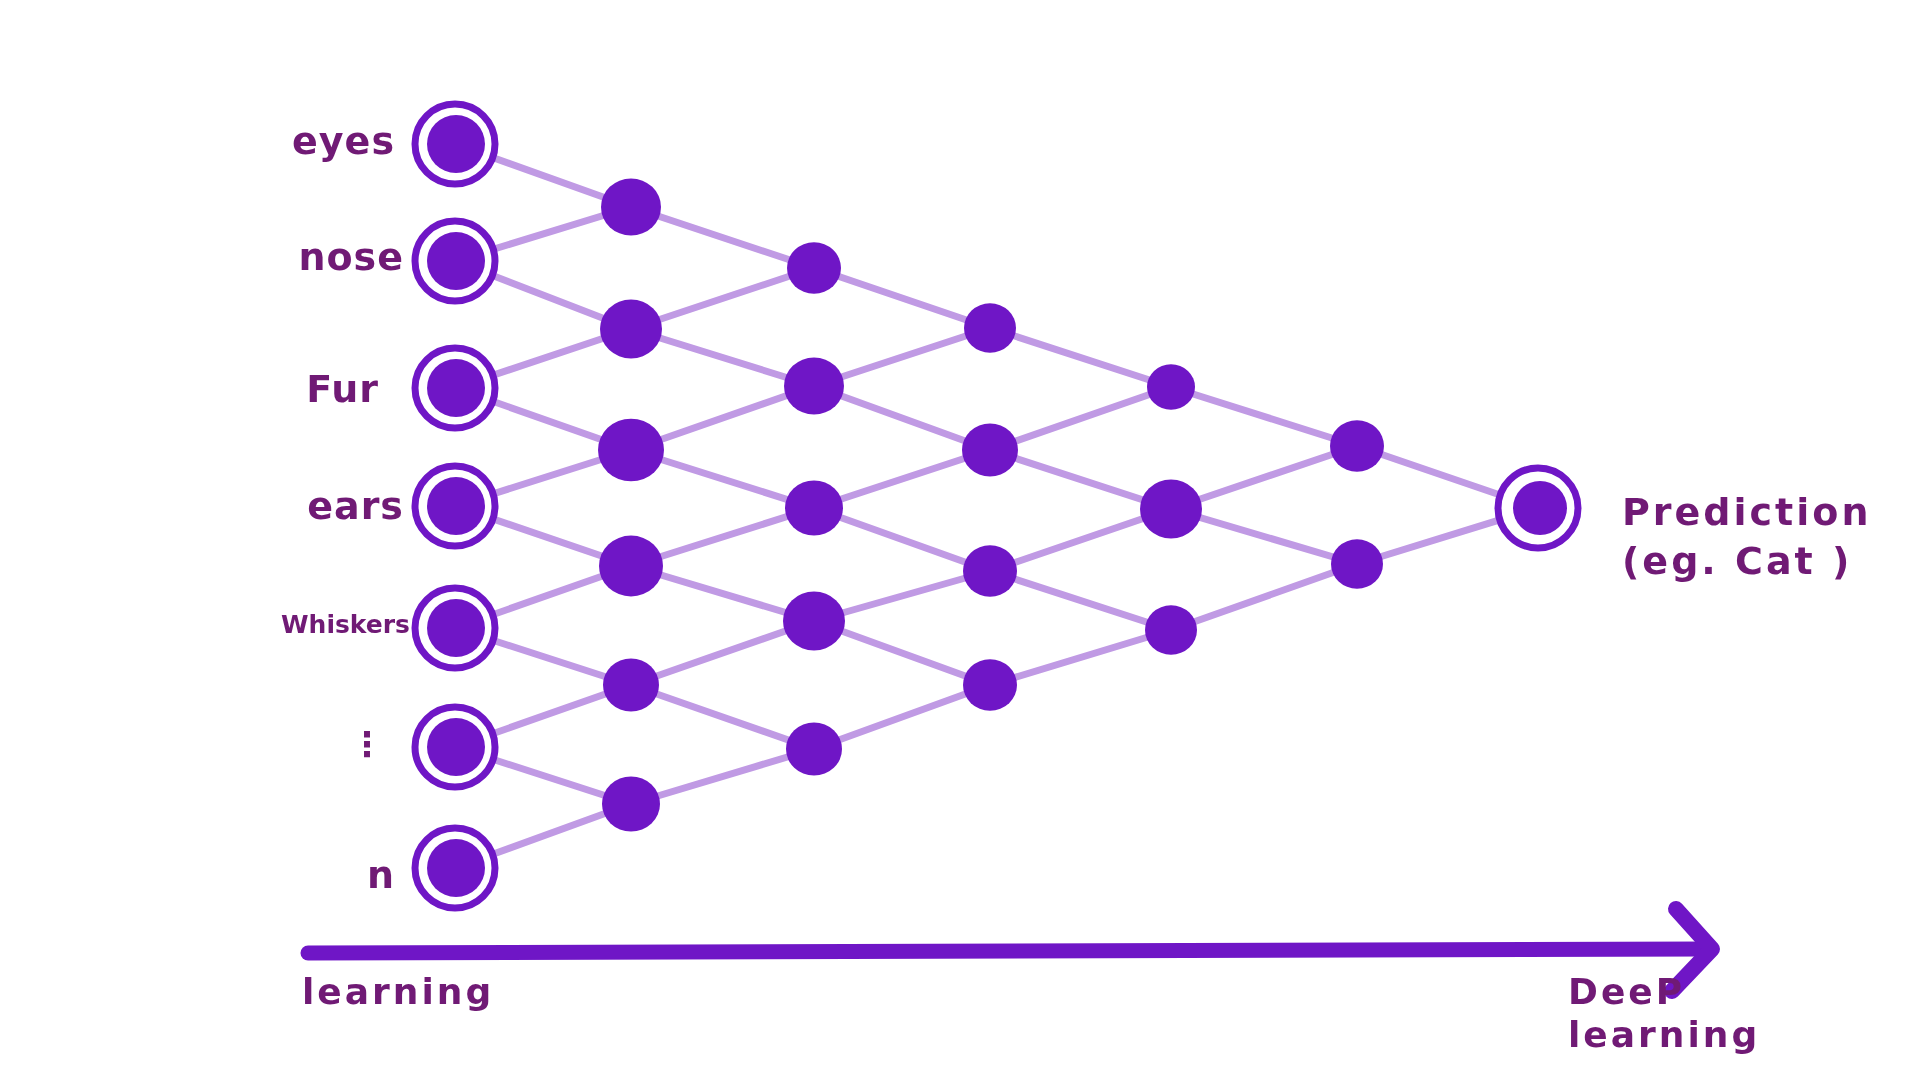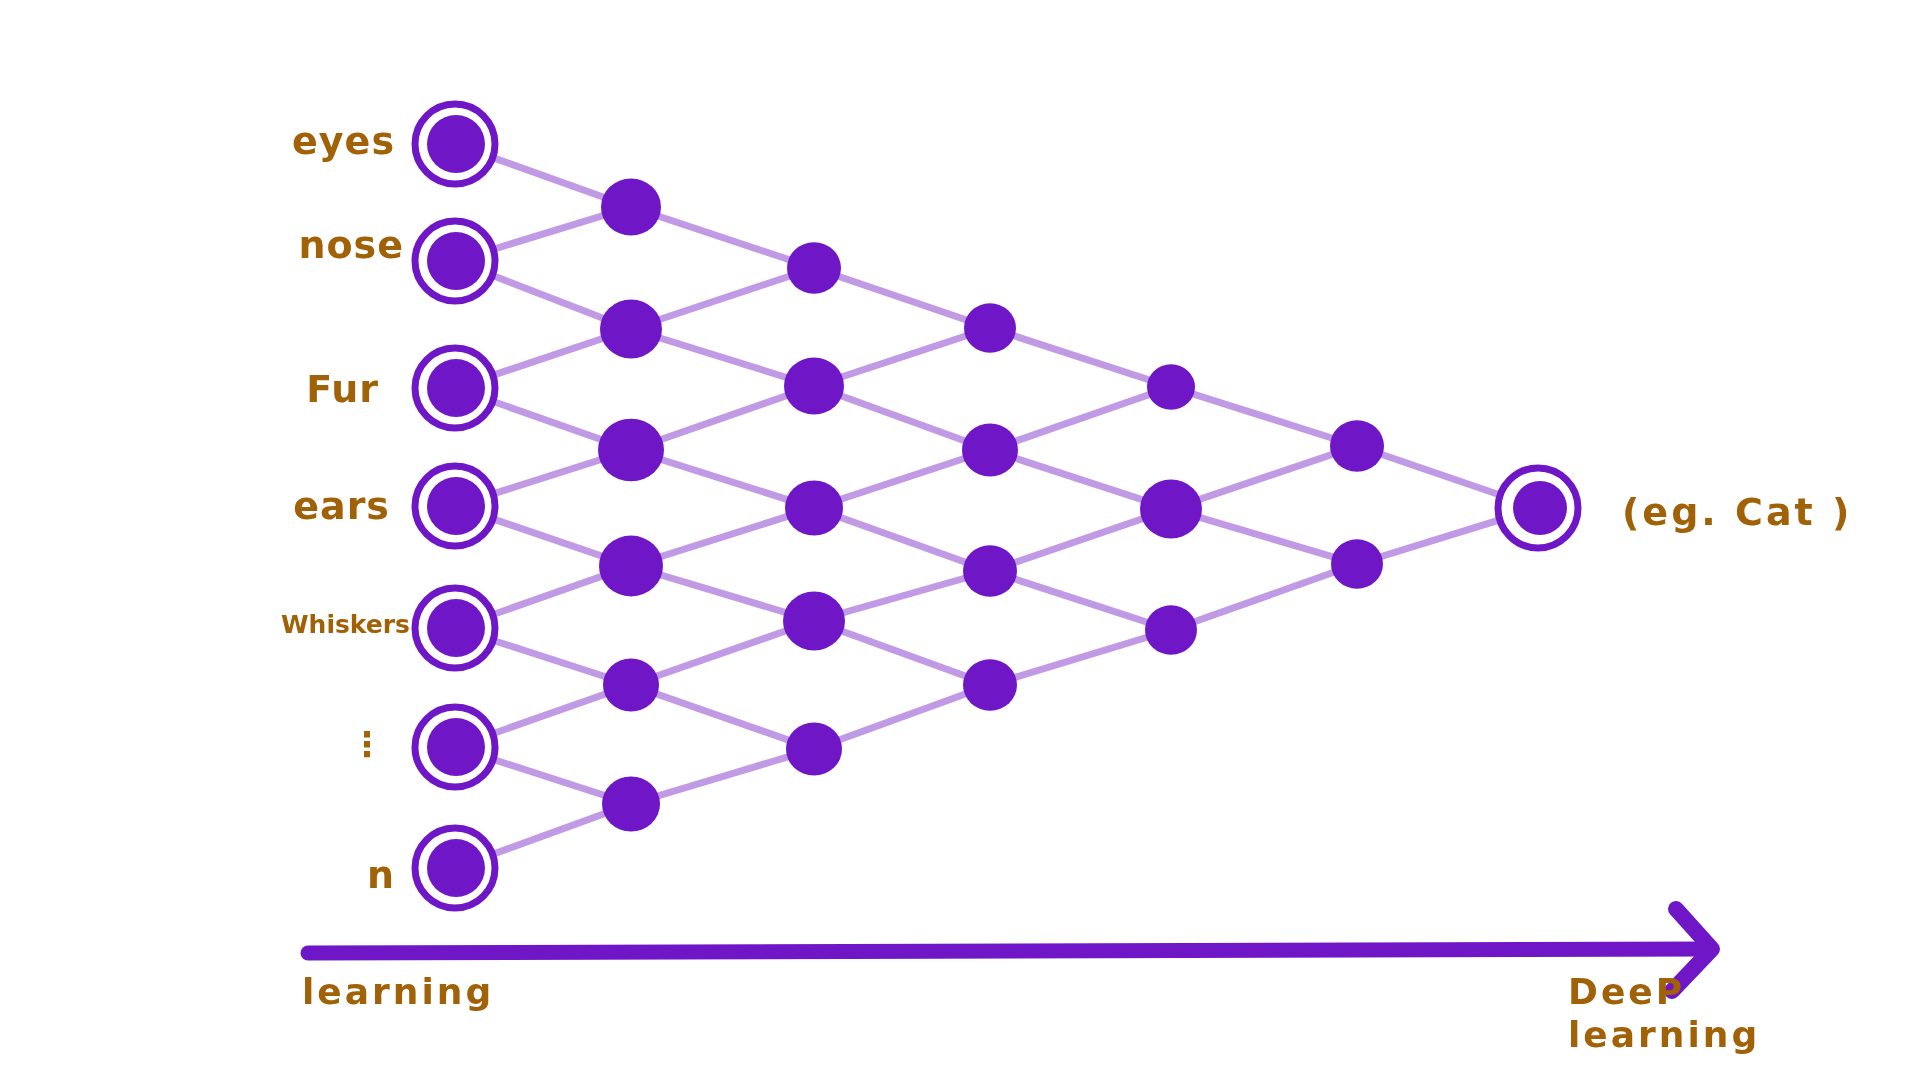--- a/index.html
+++ b/index.html
@@ -16,21 +16,21 @@
     }
     #diagram {
       position: absolute;
       left: 0;
       top: 0;
       width: 1920px;
       height: 1080px;
     }
     .hand-label {
       position: absolute;
-      color: #a16207;
+      color: #701a75;
       font-family: "DejaVu Sans", sans-serif;
       font-weight: bold;
       font-size: 38px;
       line-height: 1;
       white-space: nowrap;
       letter-spacing: 1px;
     }
     .input-label {
       text-align: right;
       width: 220px;
@@ -148,28 +148,29 @@
         <circle cx="1540" cy="508" r="27" fill="#6f16c6"></circle>
       </g>
     </g>
   <g id="axis">
       <line x1="308" y1="953" x2="1708" y2="949" stroke="#6f16c6" stroke-width="15" stroke-linecap="round"></line>
       <polyline points="1676,909 1712,949 1672,991" fill="none" stroke="#6f16c6" stroke-width="16" stroke-linecap="round" stroke-linejoin="round"></polyline>
     </g>
 </svg>
 
 <div class="hand-label input-label" style="left:175px; top:122px;">eyes</div>
-<div class="hand-label input-label" style="left:184px; top:226px;">nose</div>
+<div class="hand-label input-label" style="left:184px; top:238px;">nose</div>
 <div class="hand-label input-label" style="left:159px; top:370px;">Fur</div>
-<div class="hand-label input-label" style="left:170px; top:487px;">ears</div>
+<div class="hand-label input-label" style="left:184px; top:487px;">ears</div>
 <div class="hand-label input-label" style="left:190px; top:612px; font-size:25px; letter-spacing:0px;">Whiskers</div>
 <div class="hand-label input-label" style="left:165px; top:727px; font-size:34px;">⋮</div>
 <div class="hand-label input-label" style="left:175px; top:856px;">n</div>
 
 <div class="hand-label output-label" style="left:1622px; top:488px;">
+  <div>Prediction</div>
   <div>(eg. Cat )</div>
 </div>
 
 <div class="hand-label axis-label" style="left:302px; top:970px;">
   <div>learning</div>
 </div>
 <div class="hand-label axis-label" style="left:1568px; top:970px;">
   <div>DeeP</div>
   <div>learning</div>
 </div>

